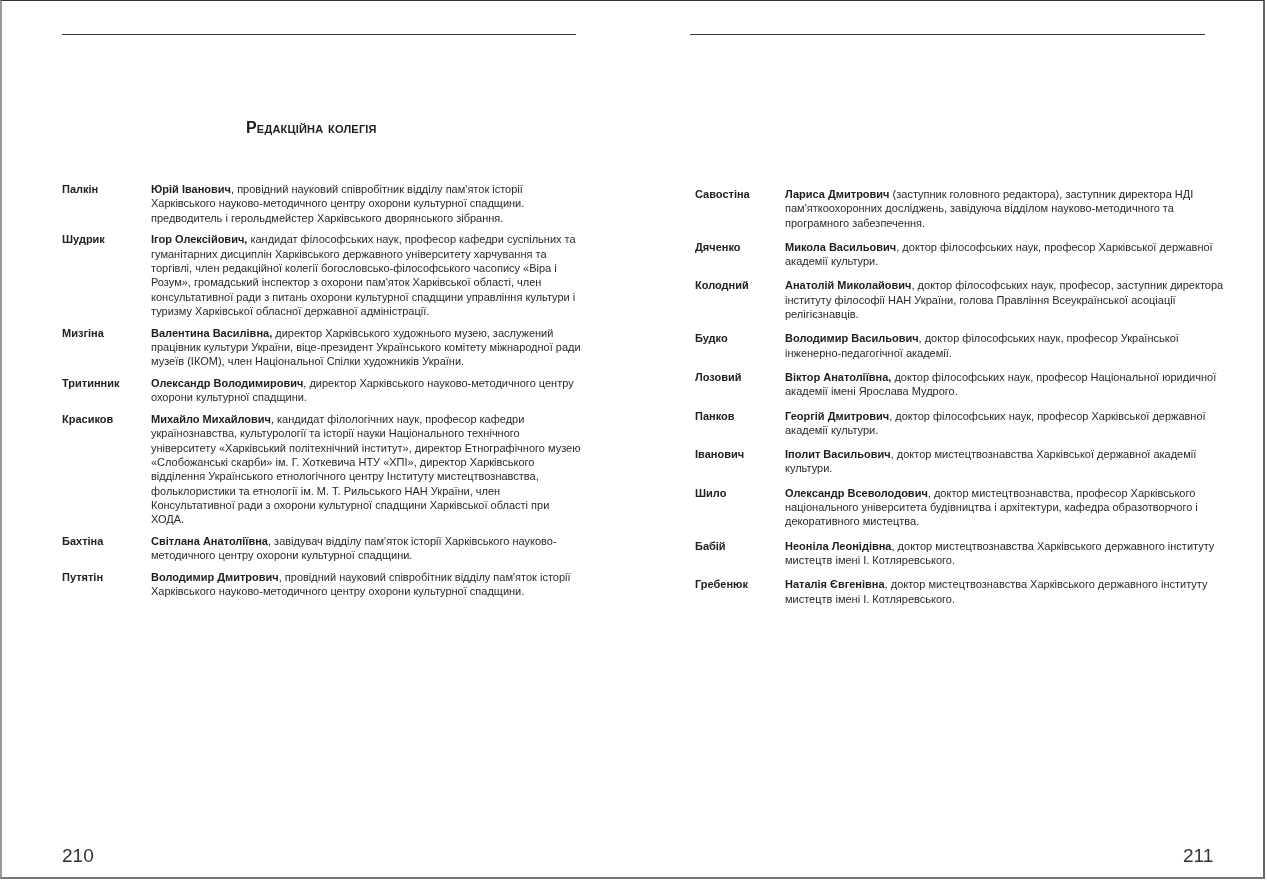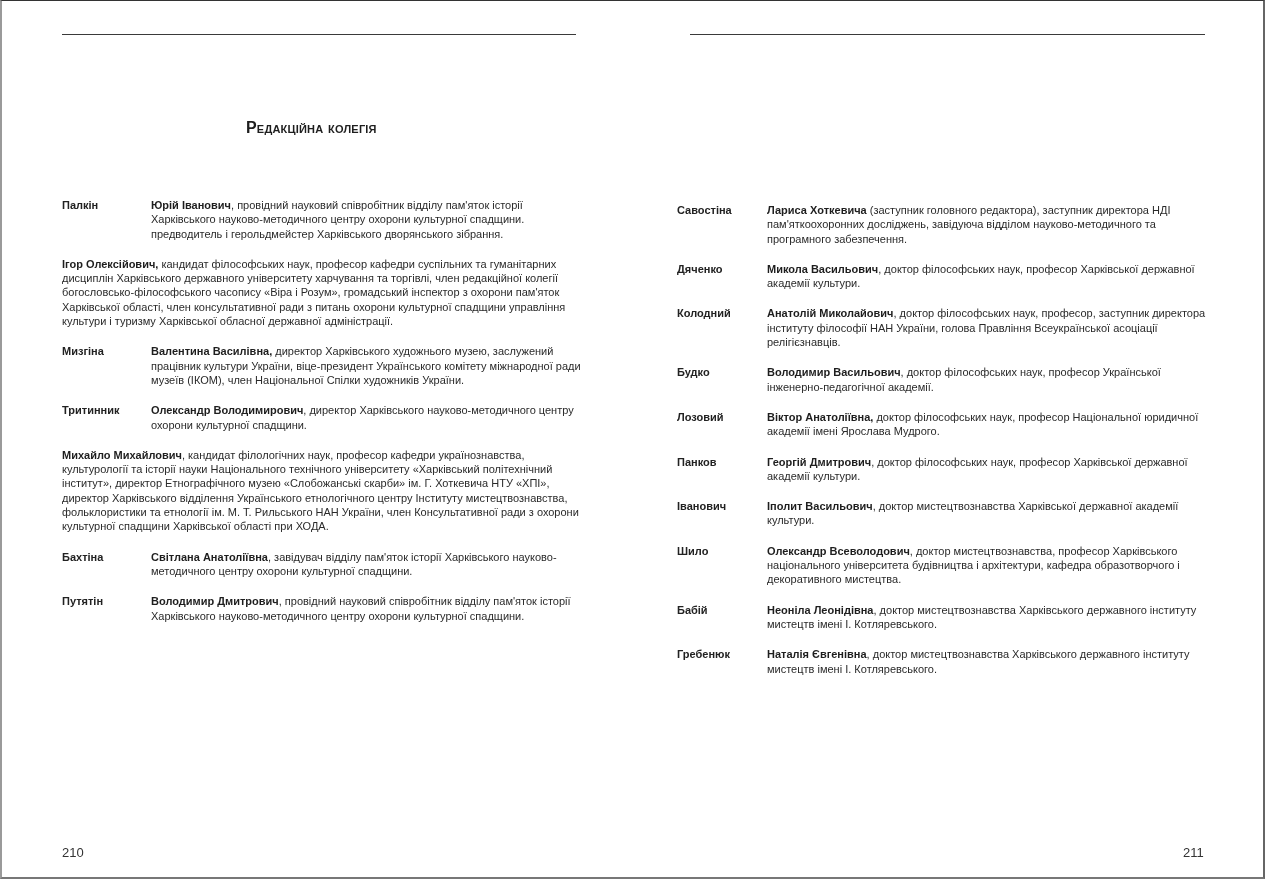--- a/index.html
+++ b/index.html
@@ -21,78 +21,80 @@
   .rule { position: absolute; top: 34px; height: 0; border-top: 1px solid #3a3a3a; }
   .left .rule { left: 62px; width: 514px; }
   .right .rule { left: 57px; width: 515px; }
   .title {
     position: absolute; left: 246px; top: 119px;
     font-size: 16px; font-weight: bold; font-variant: small-caps;
     letter-spacing: 0.2px; color: #1e1e1e; margin: 0; text-align: right;
   }
   .list { position: absolute; }
   .left .list { left: 62px; top: 182px; width: 520px; }
-  .right .list { left: 44px; top: 187px; width: 530px; }
-  .entry { display: flex; font-size: 11px; line-height: 14.3px; margin-top: 16px; }
+  .right .list { left: 62px; top: 187px; width: 530px; }
+  .entry { display: flex; font-size: 11px; line-height: 14.3px; }
   .left .entry { margin-bottom: 7.5px; }
   .right .entry { margin-bottom: 10px; }
   .surname { font-weight: bold; flex: 0 0 auto; color: #222; }
   .left .surname { width: 89px; }
   .right .surname { width: 90px; }
   .desc { flex: 1 1 auto; }
   .desc .given { font-weight: bold; color: #1e1e1e; }
-  .pagenum { position: absolute; top: 845px; font-size: 13px; color: #333; }
+  .pagenum { position: absolute; top: 845px; font-size: 19px; color: #333; }
   .left .pagenum { left: 62px; }
   .right .pagenum { left: 550px; }
 </style>
 </head>
 <body>
 
 <div class="frame"></div>
 
 <div class="page left">
   <div class="rule"></div>
   <h1 class="title">Редакційна колегія</h1>
   <div class="list" id="left-list">
       <div class="entry">
     <div class="surname">Палкін</div>
     <div class="desc"><span class="given">Юрій Іванович</span><span class="sep">, </span><span class="text">провідний науковий співробітник відділу пам'яток історії Харківського науково-методичного центру охорони культурної спадщини. предводитель і герольдмейстер Харківського дворянського зібрання.</span></div>
   </div>
       <div class="entry">
+    <div class="surname">Шудрик</div>
     <div class="desc"><span class="given">Ігор Олексійович,</span><span class="sep"> </span><span class="text">кандидат філософських наук, професор кафедри суспільних та гуманітарних дисциплін Харківського державного університету харчування та торгівлі, член редакційної колегії богословсько-філософського часопису «Віра і Розум», громадський інспектор з охорони пам'яток Харківської області, член консультативної ради з питань охорони культурної спадщини управління культури і туризму Харківської обласної державної адміністрації.</span></div>
   </div>
       <div class="entry">
     <div class="surname">Мизгіна</div>
     <div class="desc"><span class="given">Валентина Василівна,</span><span class="sep"> </span><span class="text">директор Харківського художнього музею, заслужений працівник культури України, віце-президент Українського комітету міжнародної ради музеїв (ІКОМ), член Національної Спілки художників України.</span></div>
   </div>
       <div class="entry">
     <div class="surname">Тритинник</div>
     <div class="desc"><span class="given">Олександр Володимирович</span><span class="sep">, </span><span class="text">директор Харківського науково-методичного центру охорони культурної спадщини.</span></div>
   </div>
       <div class="entry">
+    <div class="surname">Красиков</div>
     <div class="desc"><span class="given">Михайло Михайлович</span><span class="sep">, </span><span class="text">кандидат філологічних наук, професор кафедри українознавства, культурології та історії науки Національного технічного університету «Харківський політехнічний інститут», директор Етнографічного музею «Слобожанські скарби» ім. Г. Хоткевича НТУ «ХПІ», директор Харківського відділення Українського етнологічного центру Інституту мистецтвознавства, фольклористики та етнології ім. М. Т. Рильського НАН України, член Консультативної ради з охорони культурної спадщини Харківської області при ХОДА.</span></div>
   </div>
       <div class="entry">
     <div class="surname">Бахтіна</div>
     <div class="desc"><span class="given">Світлана Анатоліївна</span><span class="sep">, </span><span class="text">завідувач відділу пам'яток історії Харківського науково-методичного центру охорони культурної спадщини.</span></div>
   </div>
       <div class="entry">
     <div class="surname">Путятін</div>
     <div class="desc"><span class="given">Володимир Дмитрович</span><span class="sep">, </span><span class="text">провідний науковий співробітник відділу пам'яток історії Харківського науково-методичного центру охорони культурної спадщини.</span></div>
   </div>
     </div>
   <div class="pagenum">210</div>
 </div>
 
 <div class="page right">
   <div class="rule"></div>
   <div class="list" id="right-list">
       <div class="entry">
     <div class="surname">Савостіна</div>
-    <div class="desc"><span class="given">Лариса Хоткевича</span><span class="sep"> </span><span class="text">(заступник головного редактора), заступник директора НДІ пам'яткоохоронних досліджень, завідуюча відділом науково-методичного та програмного забезпечення.</span></div>
+    <div class="desc"><span class="given">Лариса Дмитрович</span><span class="sep"> </span><span class="text">(заступник головного редактора), заступник директора НДІ пам'яткоохоронних досліджень, завідуюча відділом науково-методичного та програмного забезпечення.</span></div>
   </div>
       <div class="entry">
     <div class="surname">Дяченко</div>
     <div class="desc"><span class="given">Микола Васильович</span><span class="sep">, </span><span class="text">доктор філософських наук, професор Харківської державної академії культури.</span></div>
   </div>
       <div class="entry">
     <div class="surname">Колодний</div>
     <div class="desc"><span class="given">Анатолій Миколайович</span><span class="sep">, </span><span class="text">доктор філософських наук, професор, заступник директора інституту філософії НАН України, голова Правління Всеукраїнської асоціації релігієзнавців.</span></div>
   </div>
       <div class="entry">

